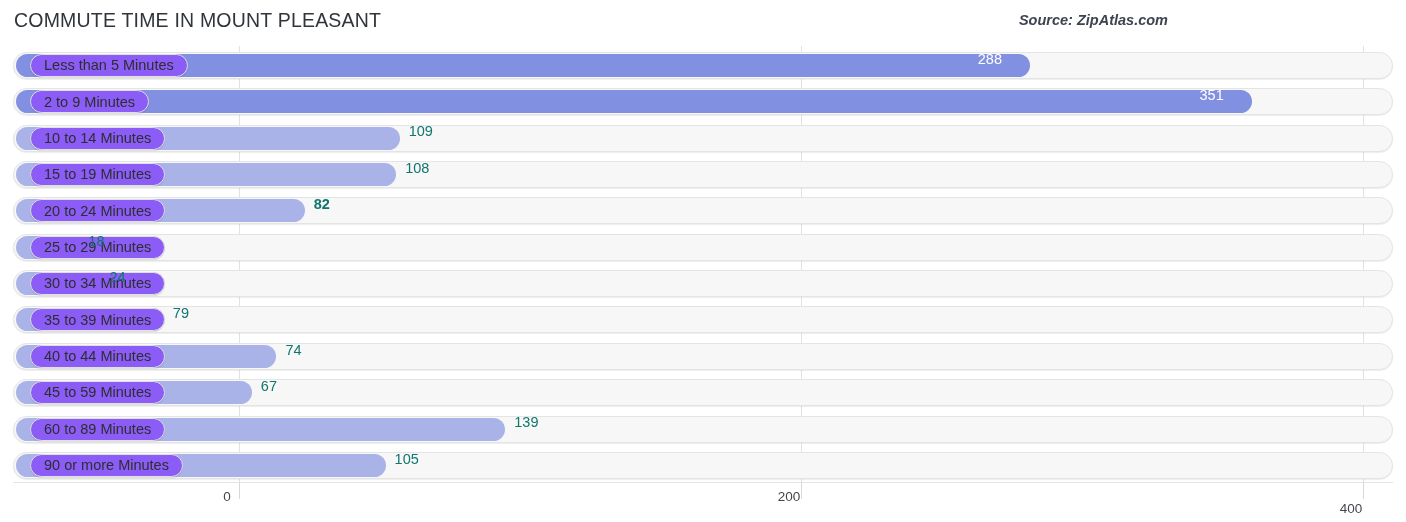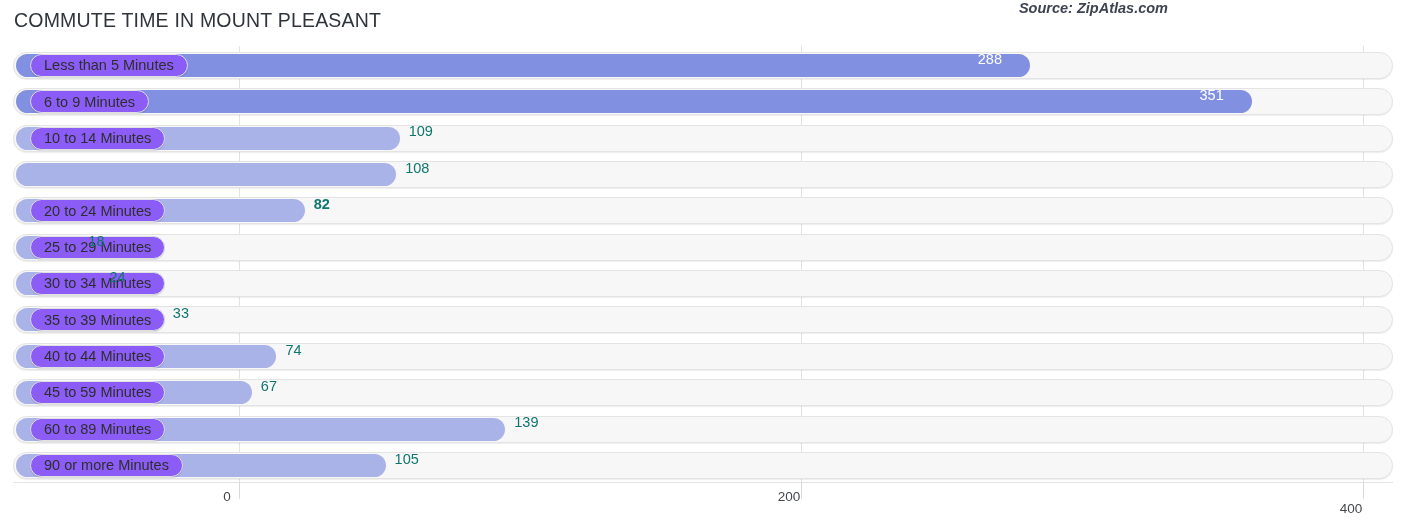--- a/index.html
+++ b/index.html
@@ -29,21 +29,21 @@
     top: 9px;
     font-size: 19.5px;
     letter-spacing: 0.2px;
     color: #30353c;
     font-weight: 400;
     white-space: nowrap;
   }
   .source-note {
     position: absolute;
     right: 10px;
-    top: 0;
+    top: 12px;
     font-size: 14.5px;
     font-style: italic;
     font-weight: bold;
     color: #3d4450;
     white-space: nowrap;
   }
 
   
   .plot {
     position: absolute;
@@ -200,35 +200,38 @@
         <div class="bar strong" style="width: 1013.76px;"></div>
         <div class="label-pill">
           <span>Less than 5 Minutes</span>
         </div>
         <div class="value inside" style="left: 964.76px;">288</div>
       </div>
       <div class="row" style="top: 42.35px;">
         <div class="track"></div>
         <div class="bar strong" style="width: 1235.52px;"></div>
         <div class="label-pill">
-          <span>6 to 9 Minutes</span>
+          <span>2 to 9 Minutes</span>
         </div>
         <div class="value inside" style="left: 1186.52px;">351</div>
       </div>
       <div class="row" style="top: 78.7px;">
         <div class="track"></div>
         <div class="bar" style="width: 383.68px;"></div>
         <div class="label-pill">
           <span>10 to 14 Minutes</span>
         </div>
         <div class="value outside" style="left: 395.68px;">109</div>
       </div>
       <div class="row" style="top: 115.05px;">
         <div class="track"></div>
         <div class="bar" style="width: 380.16px;"></div>
+        <div class="label-pill">
+          <span>15 to 19 Minutes</span>
+        </div>
         <div class="value outside" style="left: 392.16px;">108</div>
       </div>
       <div class="row" style="top: 151.4px;">
         <div class="track"></div>
         <div class="bar" style="width: 288.64px;"></div>
         <div class="label-pill">
           <span>20 to 24 Minutes</span>
         </div>
         <div class="value outside" style="left: 300.64px; font-weight: bold;">82</div>
       </div>
@@ -247,21 +250,21 @@
           <span>30 to 34 Minutes</span>
         </div>
         <div class="value outside" style="left: 96.48px;">24</div>
       </div>
       <div class="row" style="top: 260.45px;">
         <div class="track"></div>
         <div class="bar" style="width: 147.84px;"></div>
         <div class="label-pill">
           <span>35 to 39 Minutes</span>
         </div>
-        <div class="value outside" style="left: 159.84px;">33</div>
+        <div class="value outside" style="left: 159.84px;">79</div>
       </div>
       <div class="row" style="top: 296.8px;">
         <div class="track"></div>
         <div class="bar" style="width: 260.48px;"></div>
         <div class="label-pill">
           <span>40 to 44 Minutes</span>
         </div>
         <div class="value outside" style="left: 272.48px;">74</div>
       </div>
       <div class="row" style="top: 333.15px;">

